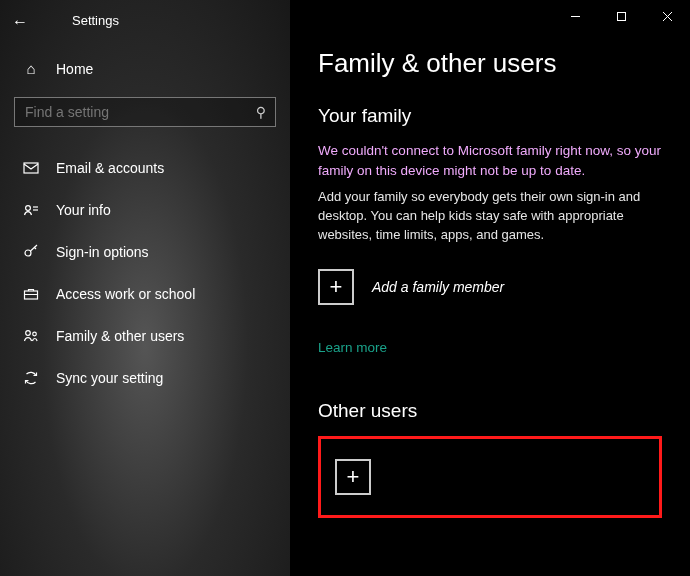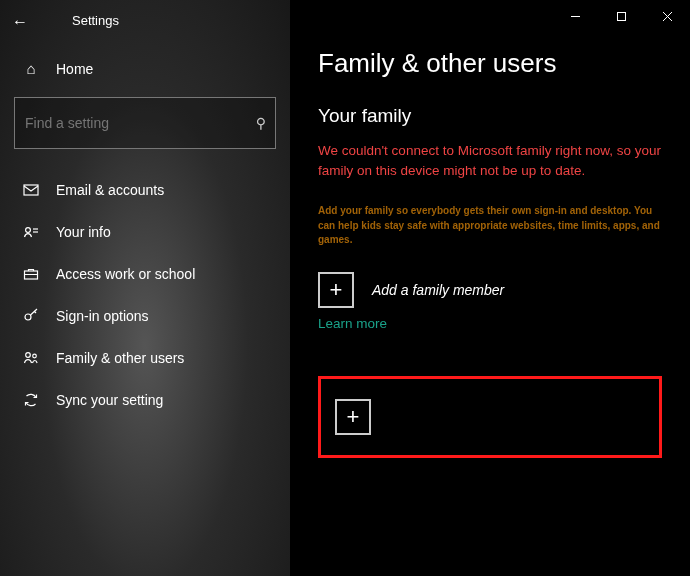--- a/index.html
+++ b/index.html
@@ -34,21 +34,21 @@
     align-items: center;
     gap: 16px;
     padding: 10px 22px;
     font-size: 14px;
     margin-top: 10px;
     cursor: pointer;
   }
   .search-wrap { padding: 10px 14px; }
   .search {
     width: 100%;
-    height: 52px;
+    height: 30px;
     background: rgba(0,0,0,0.25);
     border: 1px solid #777;
     color: #bbb;
     font-size: 14px;
     padding: 0 34px 0 10px;
     position: relative;
   }
   .search-box { position: relative; }
   .search-icon {
     position: absolute;
@@ -104,42 +104,42 @@
     font-size: 26px;
     font-weight: 400;
     margin-top: 48px;
     margin-bottom: 26px;
   }
   h2 {
     font-size: 19px;
     font-weight: 400;
     margin-bottom: 14px;
   }
-  .warn { color: #ef4444; font-size: 13.5px; line-height: 1.45; margin-bottom: 24px; }
-  .desc { color: #a16207; font-size: 10px; line-height: 1.45; margin-bottom: 18px; font-weight: bold; }
+  .warn { color: #f0abfc; font-size: 13.5px; line-height: 1.45; margin-bottom: 8px; }
+  .desc { color: #e5e5e5; font-size: 13px; line-height: 1.45; margin-bottom: 18px; }
   .add-row {
     display: flex;
     align-items: center;
     gap: 18px;
     padding: 6px 0;
     cursor: pointer;
   }
   .plus-box {
     width: 36px;
     height: 36px;
     border: 2px solid #ccc;
     display: flex;
     align-items: center;
     justify-content: center;
     font-size: 22px;
     font-weight: 300;
     color: #fff;
   }
   .add-label { font-size: 14px; color: #fff; font-style: italic; }
-  .learn-link { color: #1aa28a; font-size: 13.5px; margin-top: 2px; display: inline-block; cursor: pointer;}
+  .learn-link { color: #1aa28a; font-size: 13.5px; margin-top: 29px; display: inline-block; cursor: pointer;}
   .section-other { margin-top: 44px; }
   .highlight-box {
     border: 3px solid #ff1a1a;
     padding: 14px 14px;
     margin-top: 14px;
   }
 </style>
 </head>
 <body>
 
@@ -179,34 +179,34 @@
             <path d="M1.5 13c.6-2.2 2-3.3 3.5-3.3s2.9 1.1 3.5 3.3"></path>
             <line x1="10" y1="5" x2="15" y2="5"></line>
             <line x1="10" y1="8" x2="15" y2="8"></line>
           </svg>
       </span>
       <span>Your info</span>
     </div>
     <div class="menu-item">
       <span class="ico">
         <svg viewBox="0 0 16 16" width="16" height="16" fill="none" stroke="#fff" stroke-width="1.2">
+            <circle cx="5" cy="9" r="3"></circle>
+            <path d="M7.5 7L14 1M11 3l2 2"></path>
+          </svg>
+      </span>
+      <span>Sign-in options</span>
+    </div>
+    <div class="menu-item">
+      <span class="ico">
+        <svg viewBox="0 0 16 16" width="16" height="16" fill="none" stroke="#fff" stroke-width="1.2">
             <rect x="1.5" y="5" width="13" height="8"></rect>
             <path d="M5.5 5V3.5h5V5M1.5 8.5h13"></path>
           </svg>
       </span>
       <span>Access work or school</span>
-    </div>
-    <div class="menu-item">
-      <span class="ico">
-        <svg viewBox="0 0 16 16" width="16" height="16" fill="none" stroke="#fff" stroke-width="1.2">
-            <circle cx="5" cy="9" r="3"></circle>
-            <path d="M7.5 7L14 1M11 3l2 2"></path>
-          </svg>
-      </span>
-      <span>Sign-in options</span>
     </div>
     <div class="menu-item">
       <span class="ico">
         <svg viewBox="0 0 16 16" width="16" height="16" fill="none" stroke="#fff" stroke-width="1.2">
             <circle cx="5" cy="5" r="2.3"></circle>
             <circle cx="11.5" cy="6" r="1.8"></circle>
             <path d="M1.5 13c.5-2.3 1.8-3.4 3.5-3.4s3 1.1 3.5 3.4M9.5 13c.4-1.7 1.2-2.5 2.3-2.5s1.9.8 2.3 2.5"></path>
           </svg>
       </span>
       <span>Family &amp; other users</span>
@@ -250,20 +250,21 @@
   <p class="desc">Add your family so everybody gets their own sign-in and desktop. You can help kids stay safe with appropriate websites, time limits, apps, and games.</p>
 
   <div class="add-row">
     <div class="plus-box">+</div>
     <span class="add-label">Add a family member</span>
   </div>
 
   <a class="learn-link">Learn more</a>
 
   <div class="section-other">
+    <h2>Other users</h2>
 
     <div class="highlight-box">
       <div class="add-row">
         <div class="plus-box">+</div>
       </div>
     </div>
   </div>
 
   
 </div>

